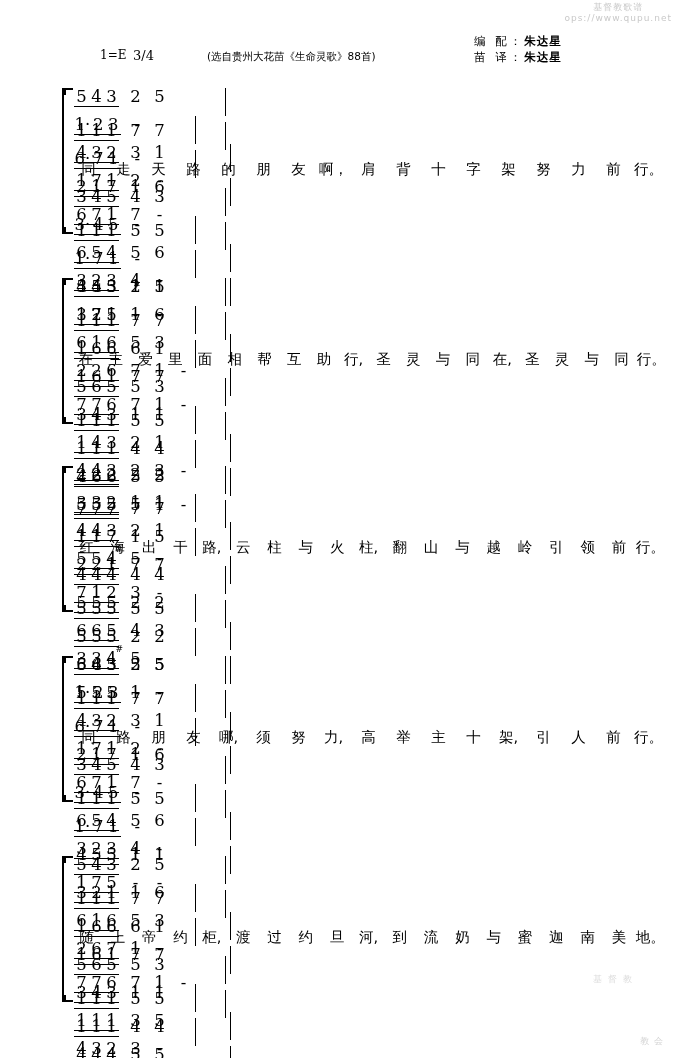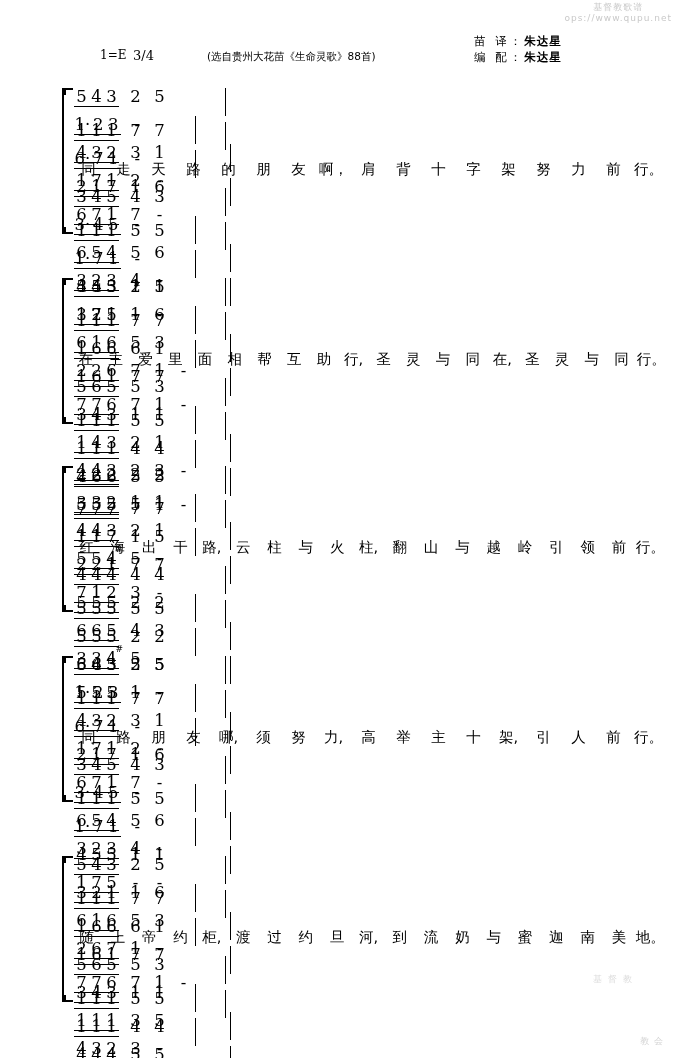--- a/index.html
+++ b/index.html
@@ -180,22 +180,22 @@
 </head>
 <body>
 
 <div class="page">
 
   <div class="key-sig">1=E</div>
   <div class="meter">3/4</div>
   <div class="source">(选自贵州大花苗《生命灵歌》88首)</div>
 
   <div class="credits">
+    <div class="row"><span class="label">编 配：</span><span class="name">朱达星</span></div>
     <div class="row"><span class="label">苗 译：</span><span class="name">朱达星</span></div>
-    <div class="row"><span class="label">编 配：</span><span class="name">朱达星</span></div>
   </div>
 
   <div class="watermark">基督教歌谱<br>ops://www.qupu.net</div>
   <div class="wm2">基督教</div>
   <div class="wm3">教 会</div>
 
   <div id="systems-host">
       <div class="system" style="top: 88px; height: 146px;">
         <div class="brace"></div>
         <div class="staff-line" style="top: 0px;">

